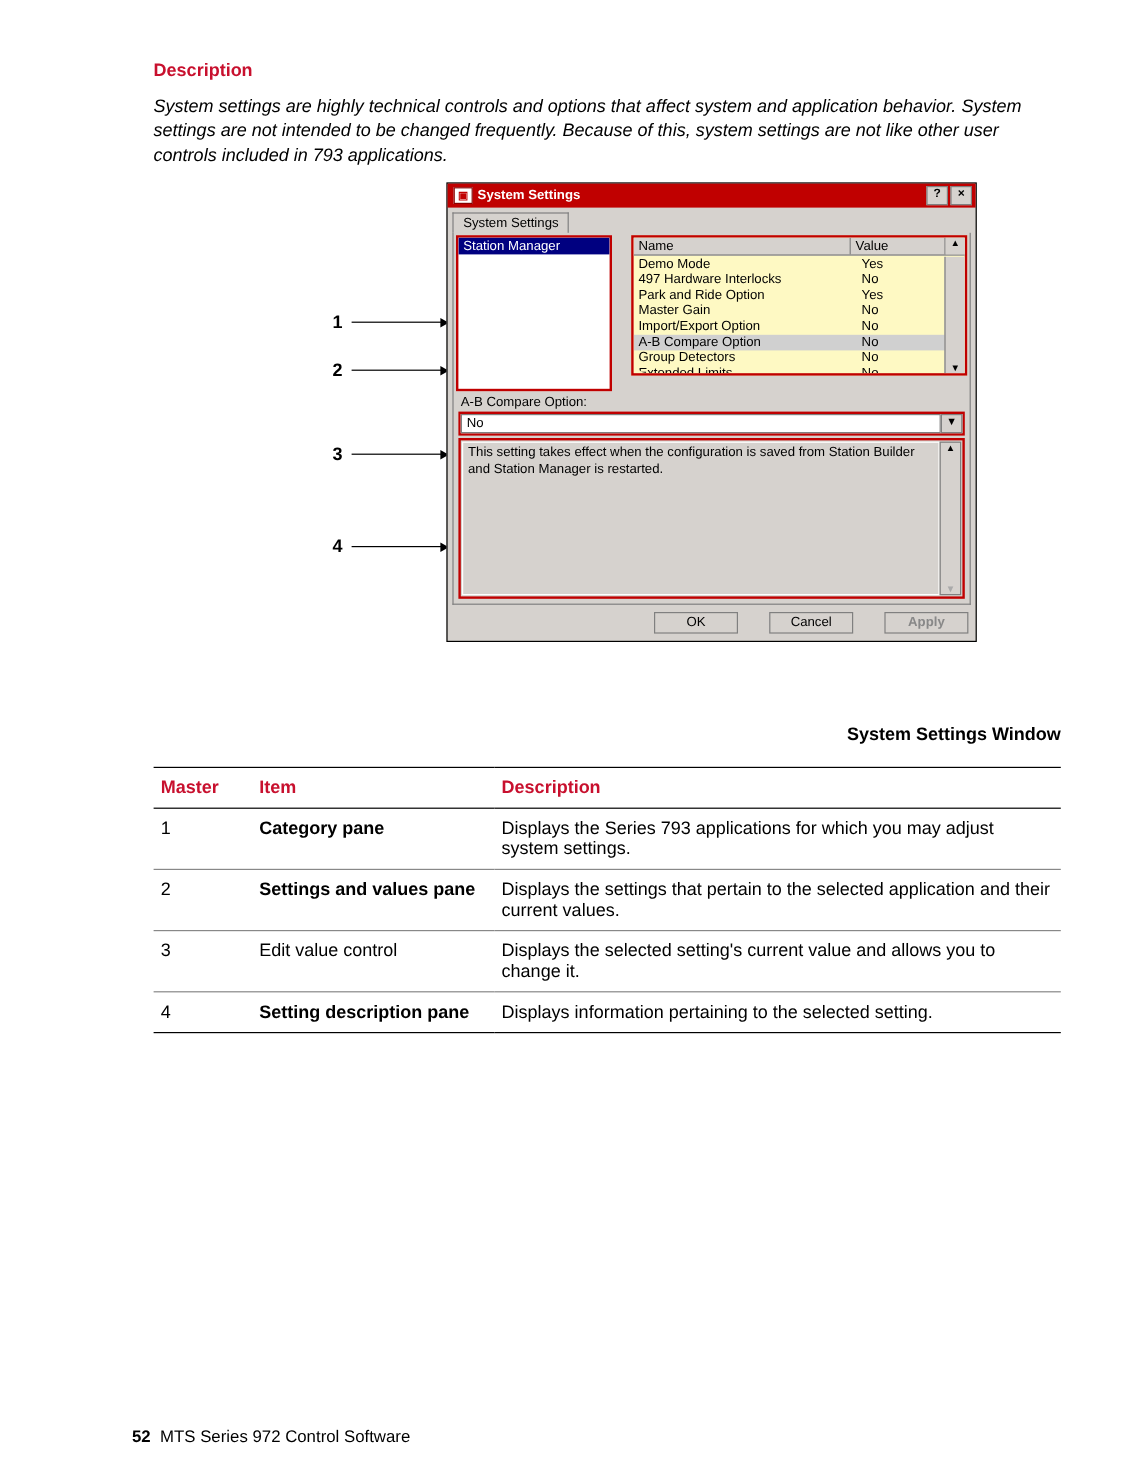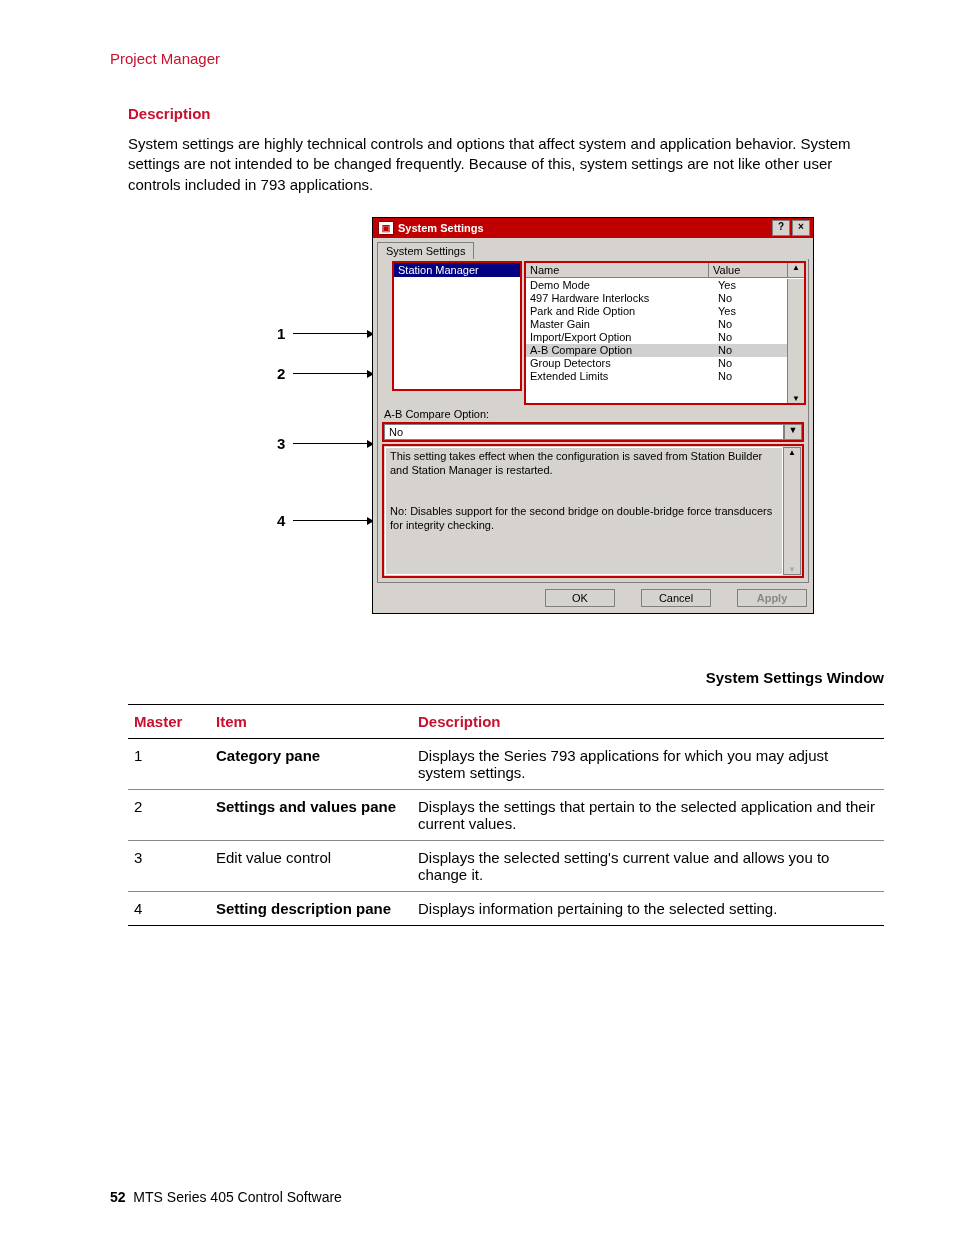--- a/index.html
+++ b/index.html
@@ -29,21 +29,22 @@
     color: #c8102e;
     font-weight: bold;
     font-size: 15px;
     margin-bottom: 12px;
     margin-left: 18px;
   }
   .desc-body {
     font-size: 15px;
     line-height: 1.35;
     margin-left: 18px;
-    margin-bottom: 22px;
+    margin-bottom: 12px;
+    font-style: italic;
   }
   .figure-zone {
     position: relative;
     width: 650px;
     margin: 0 auto 22px auto;
     height: 430px;
   }
   .callout-row {
     position: absolute;
     display: flex;
@@ -115,34 +116,33 @@
     padding:2px;
   }
   .panels { display:flex; }
   .cat-pane {
     width:130px;
     height:130px;
     background:#fff;
     border:2px solid #c00000;
     box-sizing:border-box;
     overflow:hidden;
-    margin-left:12px;
   }
   .cat-item {
     background:#000080;
     color:#fff;
     padding:1px 4px;
   }
   .values-pane {
     flex:1;
-    margin-left:2px;
+    margin-left:16px;
     border:2px solid #c00000;
-    background:#ffffff;
+    background:#fef9c3;
     box-sizing:border-box;
-    height:144px;
+    height:117px;
     position:relative;
     overflow:hidden;
   }
   .values-header {
     display:flex;
     background:#d6d2ce;
     border-bottom:1px solid #808080;
   }
   .vh-name { flex:1; padding:1px 4px; border-right:1px solid #808080; }
   .vh-value { width:70px; padding:1px 4px; border-right:1px solid #808080; }
@@ -243,21 +243,20 @@
   .diag-line {
     position:absolute;
     background:#c00000;
     height:1px;
   }
 </style>
 </head>
 <body>
 
 <div class="page">
-  <div class="header-left">Project Manager</div>
 
   <div class="desc-heading">Description</div>
   <div class="desc-body">System settings are highly technical controls and options that affect system and application behavior. System settings are not intended to be changed frequently. Because of this, system settings are not like other user controls included in 793 applications.</div>
 
   <div class="figure-zone">
 
     <div class="callout-row" style="top:108px; left:105px;">
       <span>1</span>
       <span class="line" style="width:80px;"></span>
     </div>
@@ -342,21 +341,20 @@
           </div>
           <div class="edit-label">A-B Compare Option:</div>
           <div class="edit-row">
             <div class="edit-input">No</div>
             <div class="edit-dd">▼</div>
           </div>
           <div class="info-pane">
             <div class="info-text">
               <div>This setting takes effect when the configuration is saved from Station Builder and Station Manager is restarted.</div><br>
               <br>
-              <div>No: Disables support for the second bridge on double-bridge force transducers for integrity checking.</div>
             </div>
             <div class="info-scroll">
               <span>▲</span>
               <span style="color:#aaa;">▼</span>
             </div>
           </div>
         </div>
       </div>
       <div class="btn-row">
         <div class="dbtn">OK</div>
@@ -395,15 +393,15 @@
       <tr class="lastrow">
         <td>4</td>
         <td><b>Setting description pane</b></td>
         <td>Displays information pertaining to the selected setting.</td>
       </tr>
     </tbody>
   </table>
 
   <div class="footer">
     <span class="pg">52</span>
-    &nbsp;<span>MTS Series 405 Control Software</span>
+    &nbsp;<span>MTS Series 972 Control Software</span>
   </div>
 </div>
 
 </body></html>

